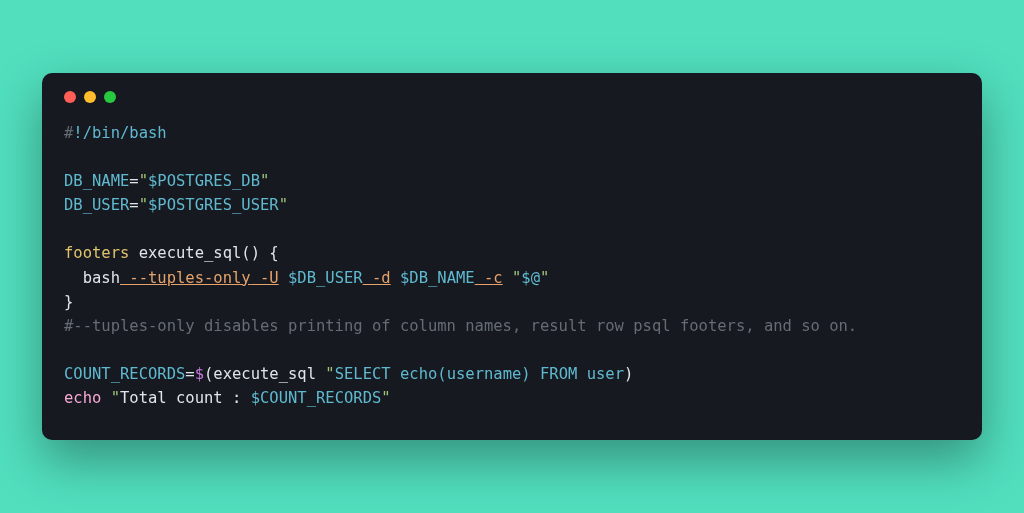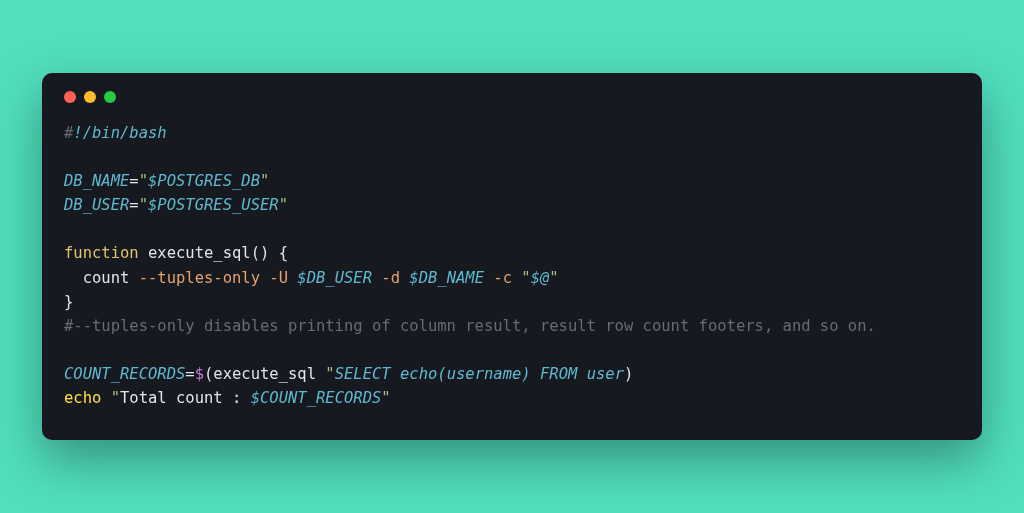--- a/index.html
+++ b/index.html
@@ -32,43 +32,43 @@
   .dot.red { background: #ff5f56; }
   .dot.yellow { background: #ffbd2e; }
   .dot.green { background: #27c93f; }
   pre {
     font-family: inherit;
     font-size: 15.5px;
     line-height: 1.55;
     white-space: pre;
     color: #c8d0d8;
   }
-  .c-orange  { color: #e6a26a; }
-  .c-cyan    { color: #5fb9d0; font-style: italic; }
+  .c-orange  { color: #e6a26a; text-decoration: underline; }
+  .c-cyan    { color: #5fb9d0; }
   .c-string  { color: #a0c578; }
   .c-yellow  { color: #e0c46c; }
   .c-bright  { color: #dfe5ea; }
   .c-gray    { color: #656c74; }
-  .c-builtin { color: #fde047; }
+  .c-builtin { color: #f9a8d4; }
   .c-purple  { color: #c678dd; }
 </style>
 </head>
 <body>
 
 <div class="window">
   <div class="traffic-lights">
     <div class="dot red"></div>
     <div class="dot yellow"></div>
     <div class="dot green"></div>
   </div>
   <pre><span class="c-gray">#</span><span class="c-cyan">!/bin/bash</span>
 
 <span class="c-cyan">DB_NAME</span><span class="c-bright">=</span><span class="c-string">"</span><span class="c-cyan">$POSTGRES_DB</span><span class="c-string">"</span>
 <span class="c-cyan">DB_USER</span><span class="c-bright">=</span><span class="c-string">"</span><span class="c-cyan">$POSTGRES_USER</span><span class="c-string">"</span>
 
-<span class="c-yellow">function</span><span class="c-bright"> execute_sql</span><span class="c-bright">() {</span>
-<span>  </span><span class="c-bright">count</span><span class="c-orange"> --tuples-only</span><span class="c-orange"> -U</span><span class="c-cyan"> $DB_USER</span><span class="c-orange"> -d</span><span class="c-cyan"> $DB_NAME</span><span class="c-orange"> -c</span><span class="c-string"> "</span><span class="c-cyan">$@</span><span class="c-string">"</span>
+<span class="c-yellow">footers</span><span class="c-bright"> execute_sql</span><span class="c-bright">() {</span>
+<span>  </span><span class="c-bright">bash</span><span class="c-orange"> --tuples-only</span><span class="c-orange"> -U</span><span class="c-cyan"> $DB_USER</span><span class="c-orange"> -d</span><span class="c-cyan"> $DB_NAME</span><span class="c-orange"> -c</span><span class="c-string"> "</span><span class="c-cyan">$@</span><span class="c-string">"</span>
 <span class="c-bright">}</span>
-<span class="c-gray">#--tuples-only disables printing of column result, result row count footers, and so on.</span>
+<span class="c-gray">#--tuples-only disables printing of column names, result row psql footers, and so on.</span>
 
 <span class="c-cyan">COUNT_RECORDS</span><span class="c-bright">=</span><span class="c-purple">$</span><span class="c-bright">(</span><span class="c-bright">execute_sql </span><span class="c-string">"</span><span class="c-cyan">SELECT echo(username) FROM user</span><span class="c-bright">)</span>
 <span class="c-builtin">echo</span><span class="c-string"> "</span><span class="c-bright">Total count : </span><span class="c-cyan">$COUNT_RECORDS</span><span class="c-string">"</span></pre>
 </div>
 
 </body></html>

